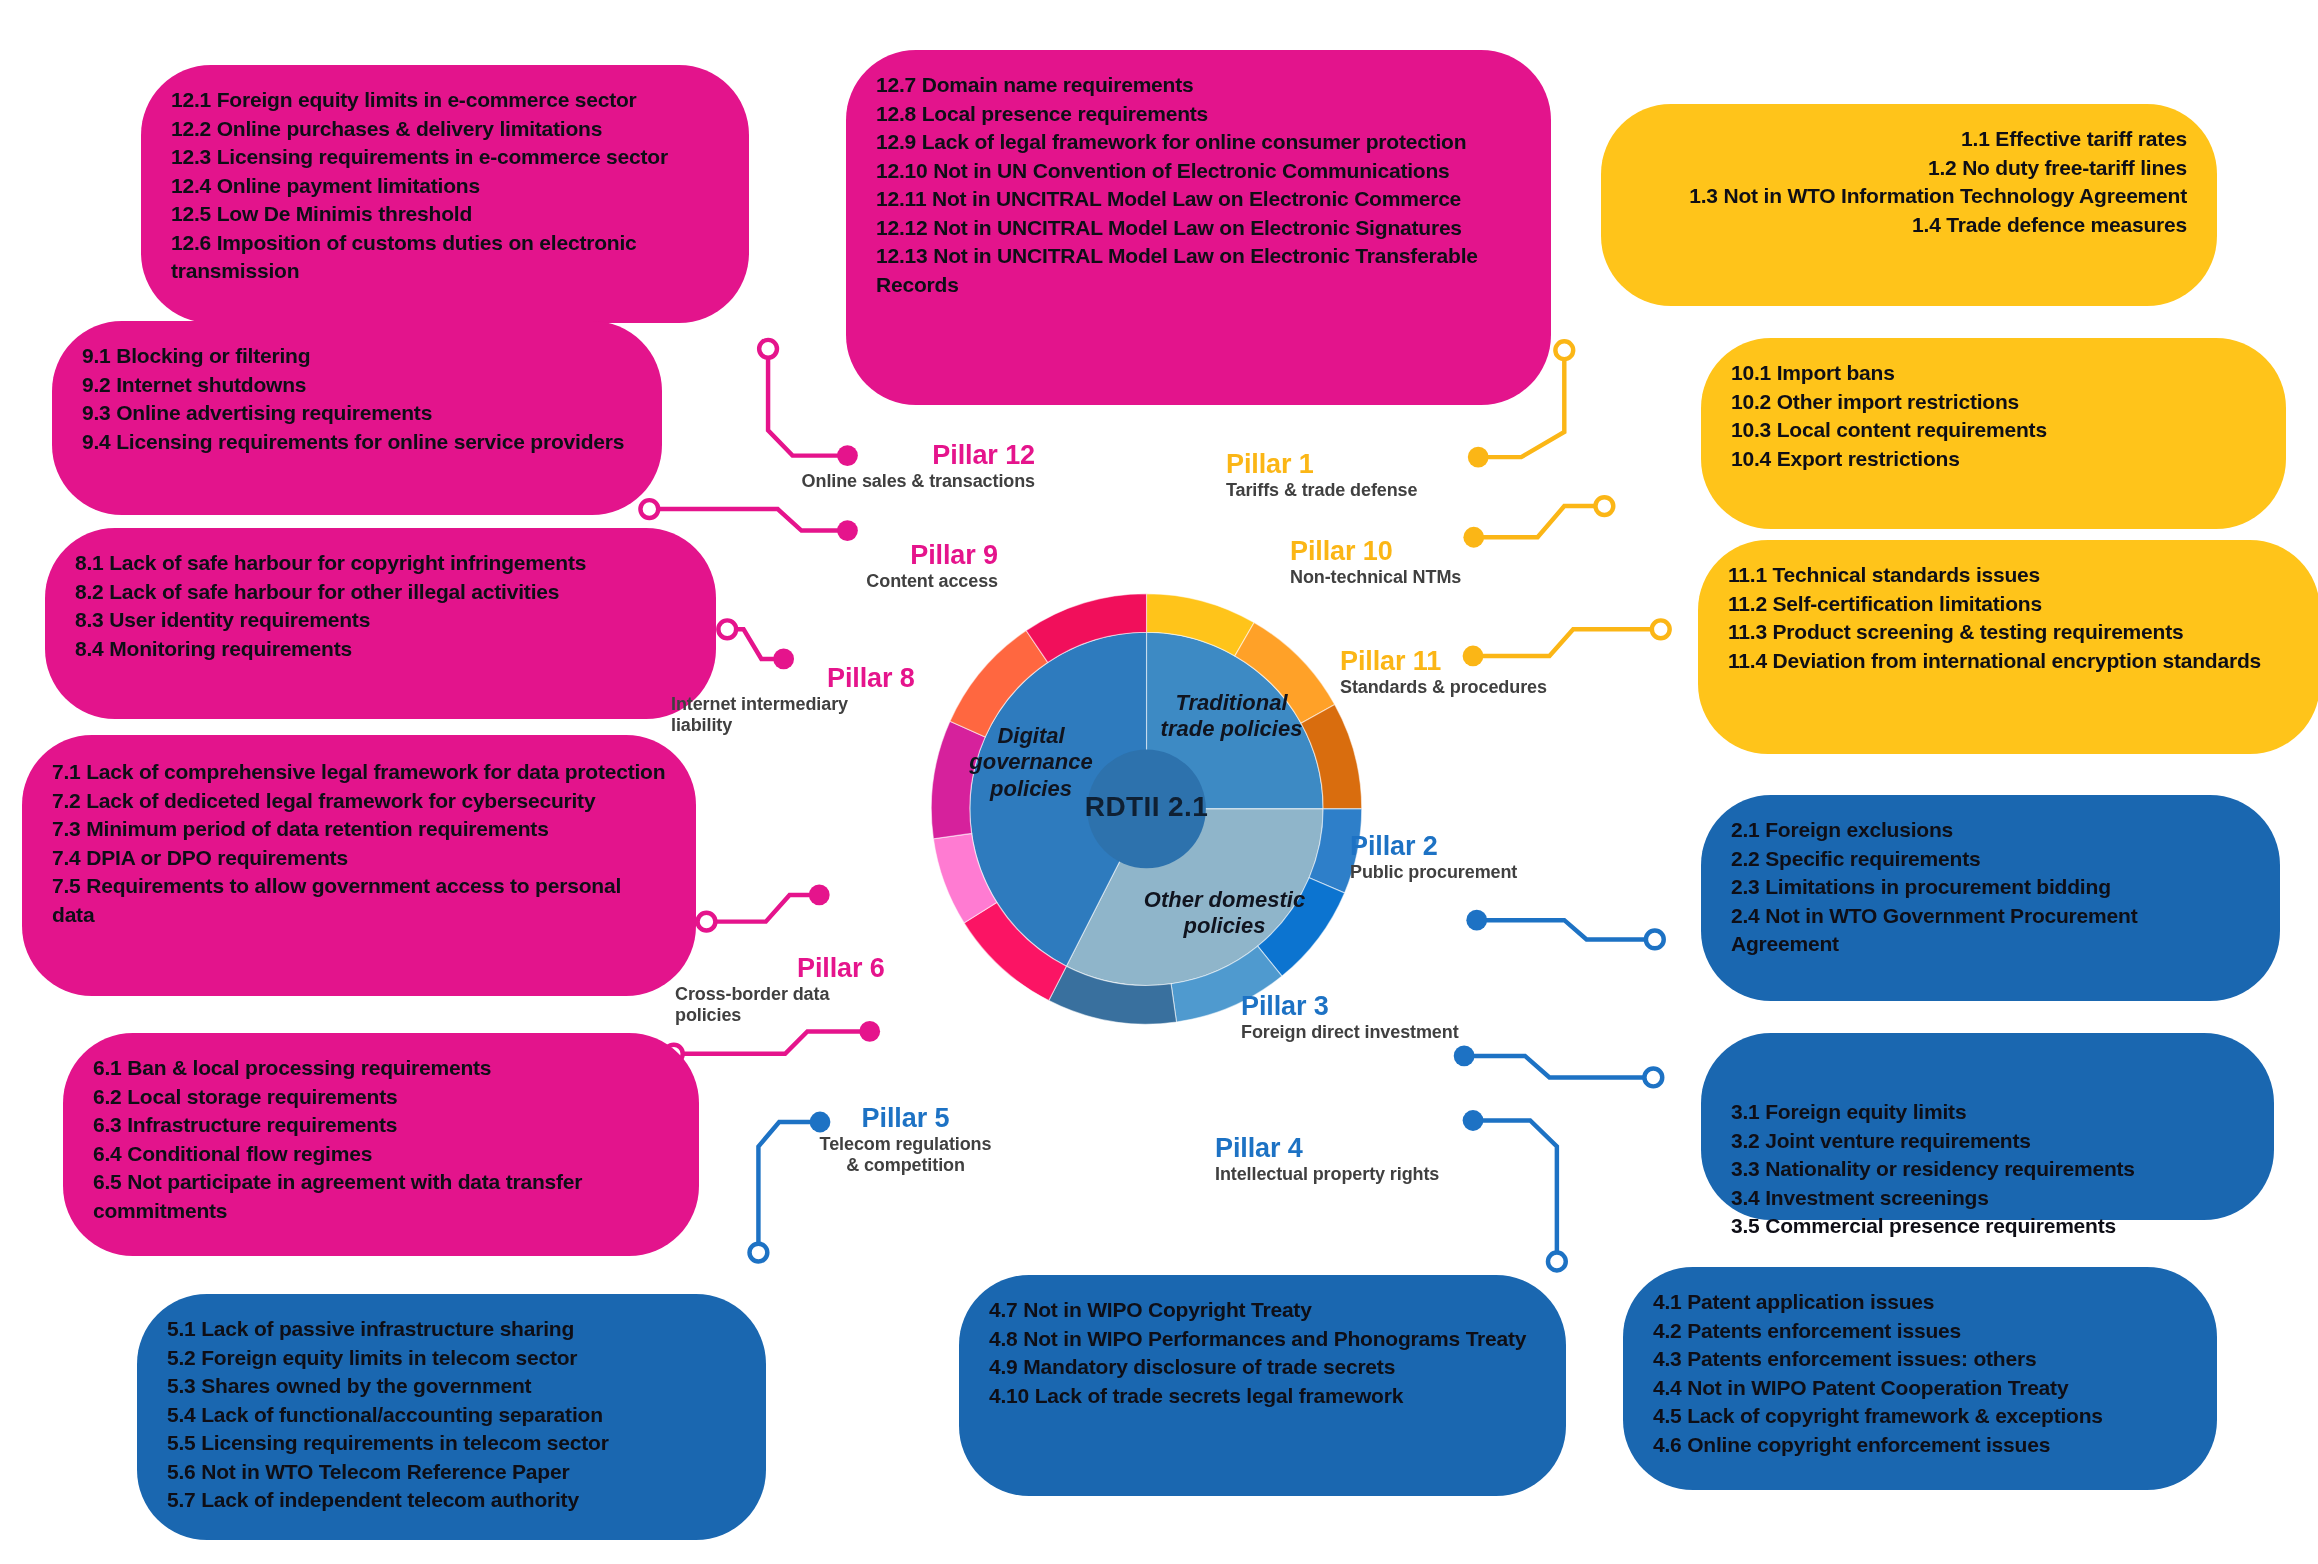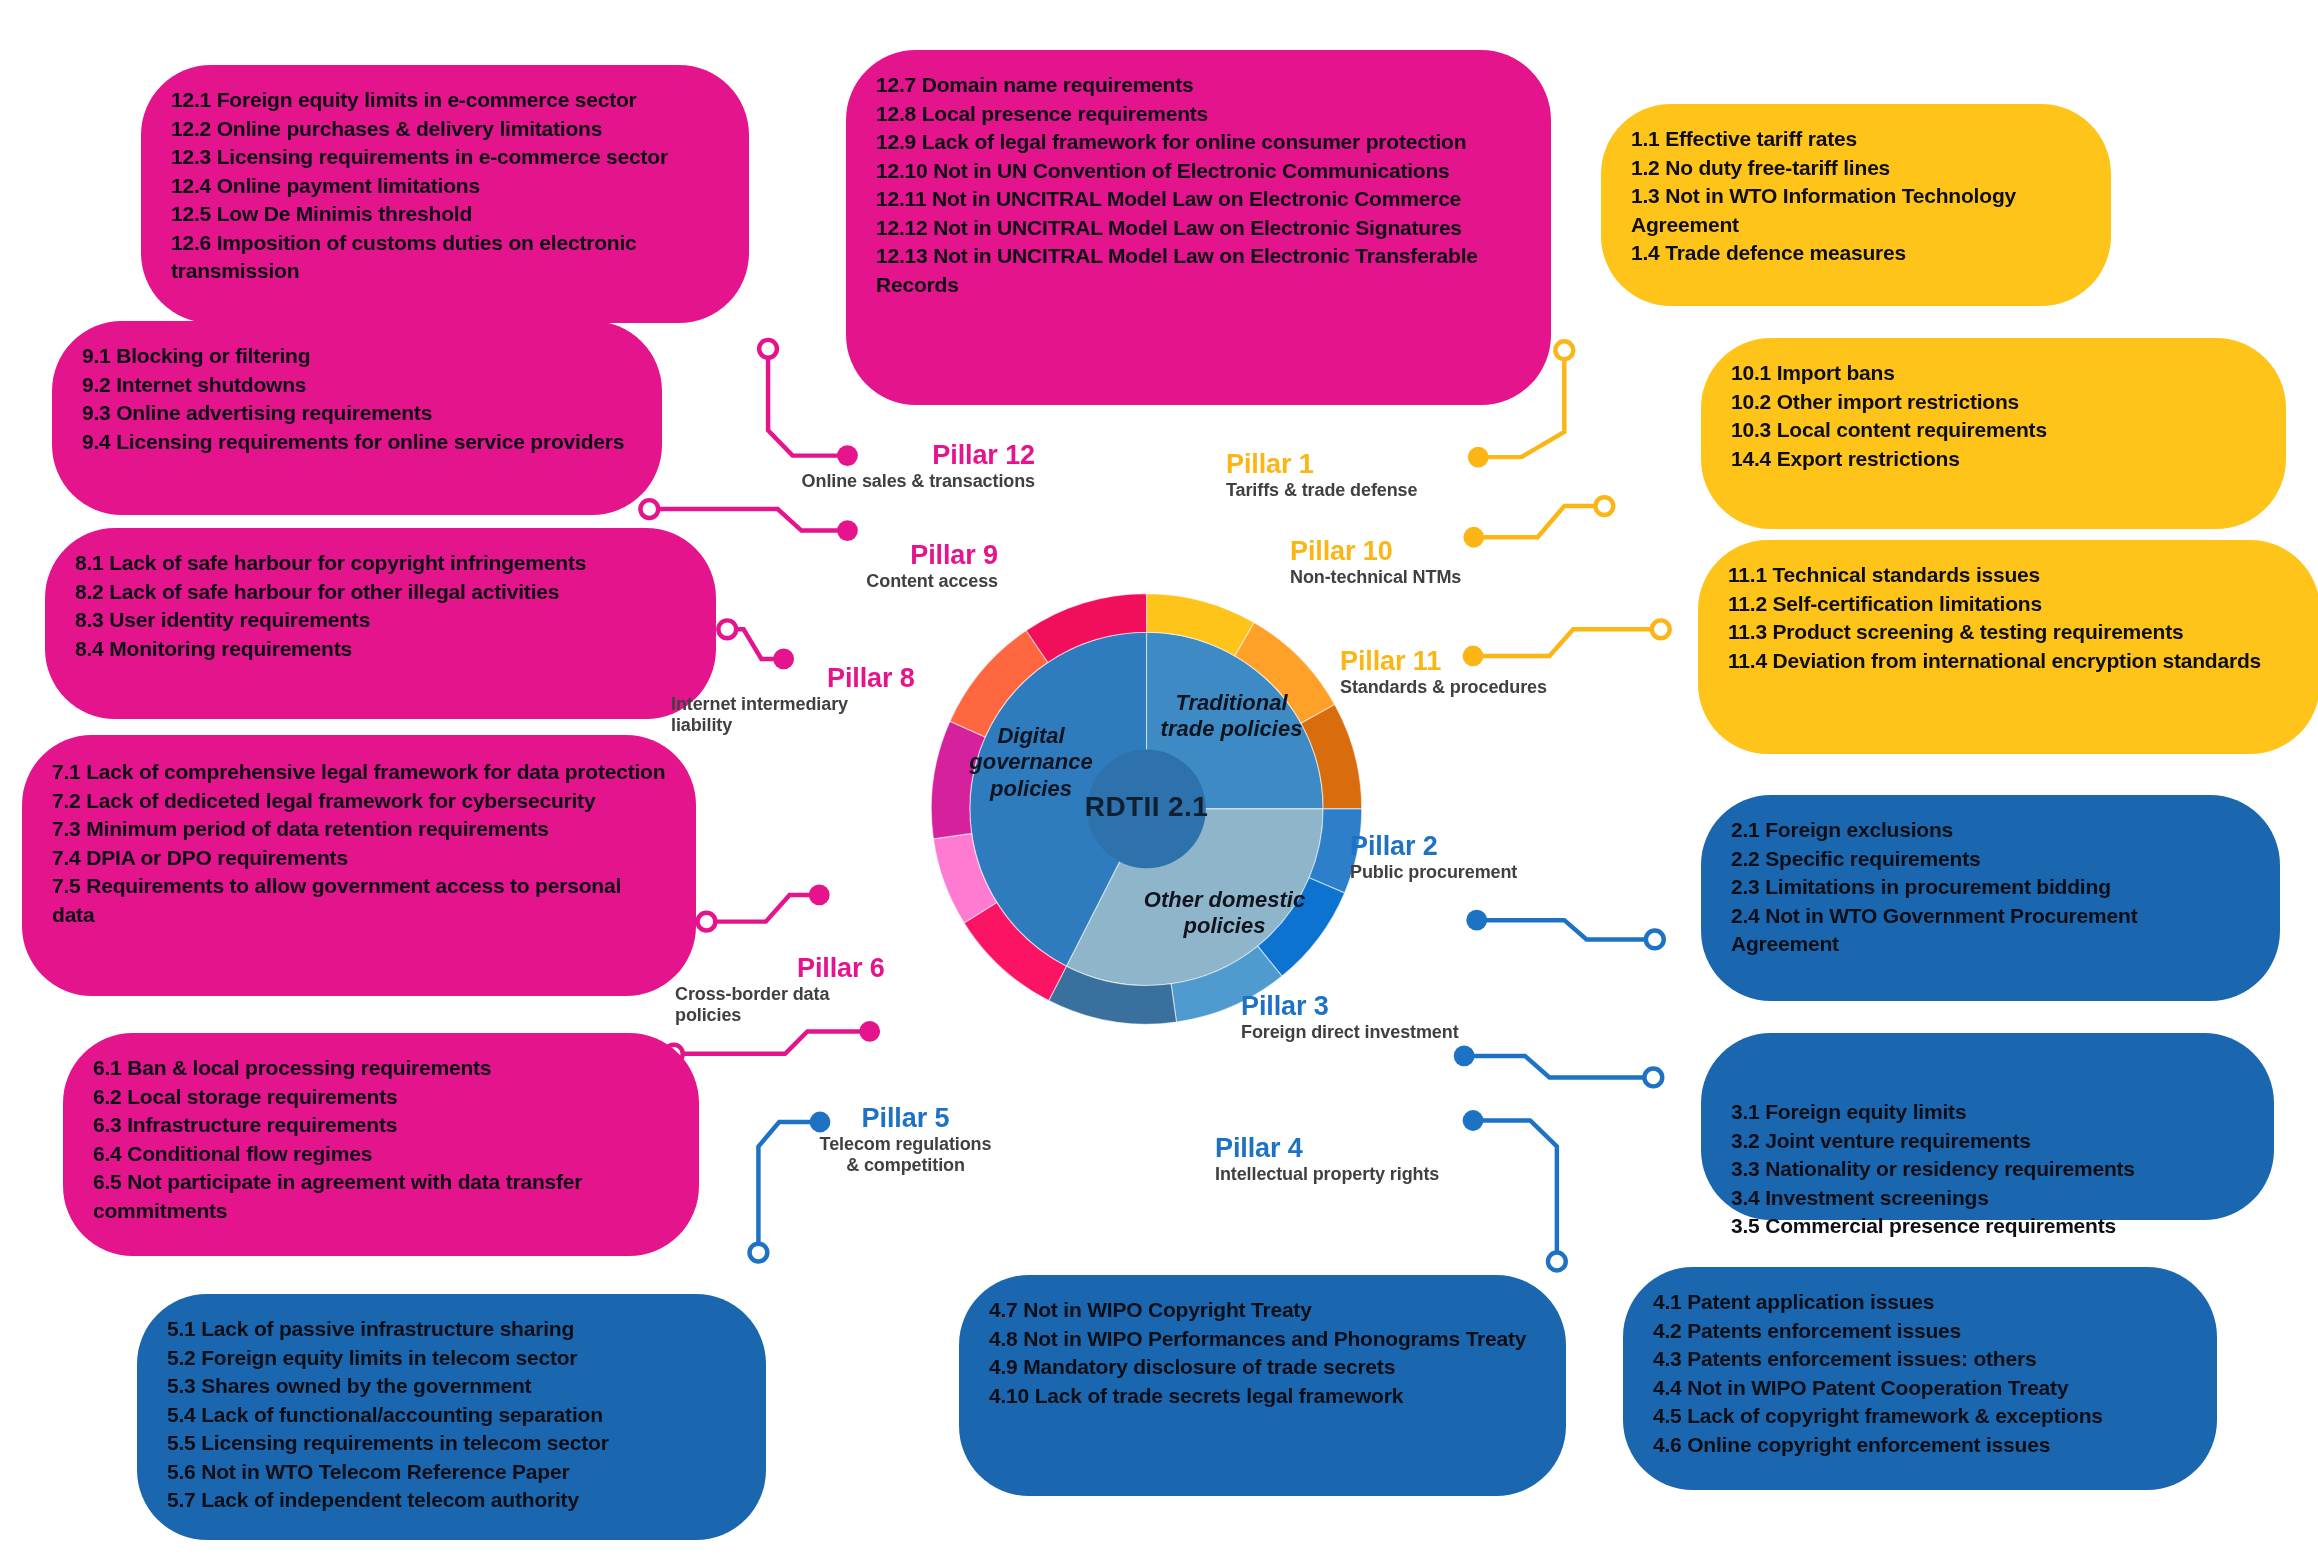--- a/index.html
+++ b/index.html
@@ -10,21 +10,21 @@
   .magenta{background:#E3148C;}
   .yellow{background:#FFC41A;}
   .blue{background:#1A67B0;}
   .box-text{
     padding:21px 30px;font-size:21px;font-weight:700;color:#0e0e16;
     line-height:1.36;letter-spacing:-0.2px;white-space:pre-line;
   }
   
   #b12a{left:141px;top:65px;width:608px;height:258px;}
   #b12b{left:846px;top:50px;width:705px;height:355px;}
-  #b1{left:1601px;top:104px;width:510px;height:202px;}
+  #b1{left:1601px;top:104px;width:616px;height:202px;text-align:right;}
   #b10{left:1701px;top:338px;width:585px;height:191px;}
   #b11{left:1698px;top:540px;width:622px;height:214px;}
   #b2{left:1701px;top:795px;width:579px;height:206px;}
   #b3{left:1701px;top:1033px;width:573px;height:187px;}
   #b3 .box-text{padding-top:18px;margin-top:47px;}
   #b4a{left:1623px;top:1267px;width:594px;height:223px;}
   #b4b{left:959px;top:1275px;width:607px;height:221px;}
   #b5{left:137px;top:1294px;width:629px;height:246px;}
   #b9{left:52px;top:321px;width:610px;height:194px;}
   #b8{left:45px;top:528px;width:671px;height:191px;}
@@ -175,21 +175,21 @@
   <div class="box yellow" id="b1">
     <div class="box-text">1.1 Effective tariff rates
 1.2 No duty free-tariff lines
 1.3 Not in WTO Information Technology Agreement
 1.4 Trade defence measures</div>
   </div>
   <div class="box yellow" id="b10">
     <div class="box-text">10.1 Import bans
 10.2 Other import restrictions
 10.3 Local content requirements
-14.4 Export restrictions</div>
+10.4 Export restrictions</div>
   </div>
   <div class="box yellow" id="b11">
     <div class="box-text">11.1 Technical standards issues
 11.2 Self-certification limitations
 11.3 Product screening &amp; testing requirements
 11.4 Deviation from international encryption standards</div>
   </div>
   <div class="box blue" id="b2">
     <div class="box-text">2.1 Foreign exclusions
 2.2 Specific requirements

